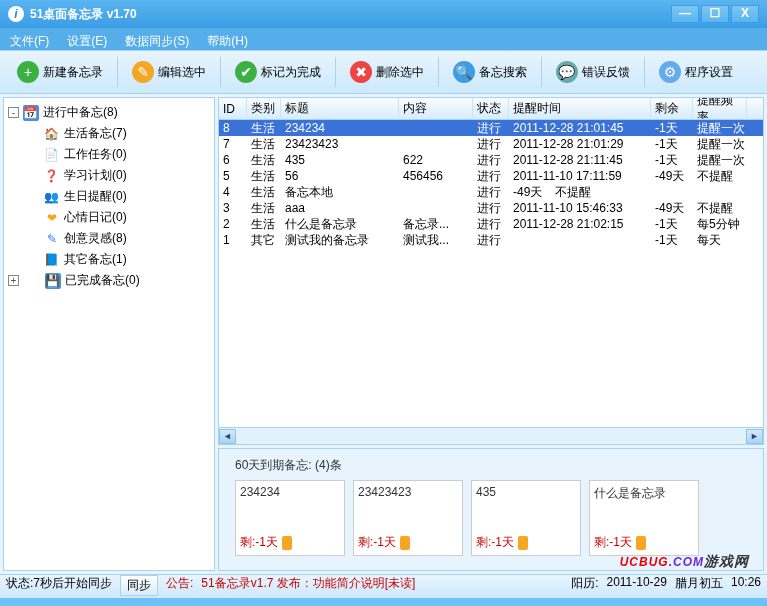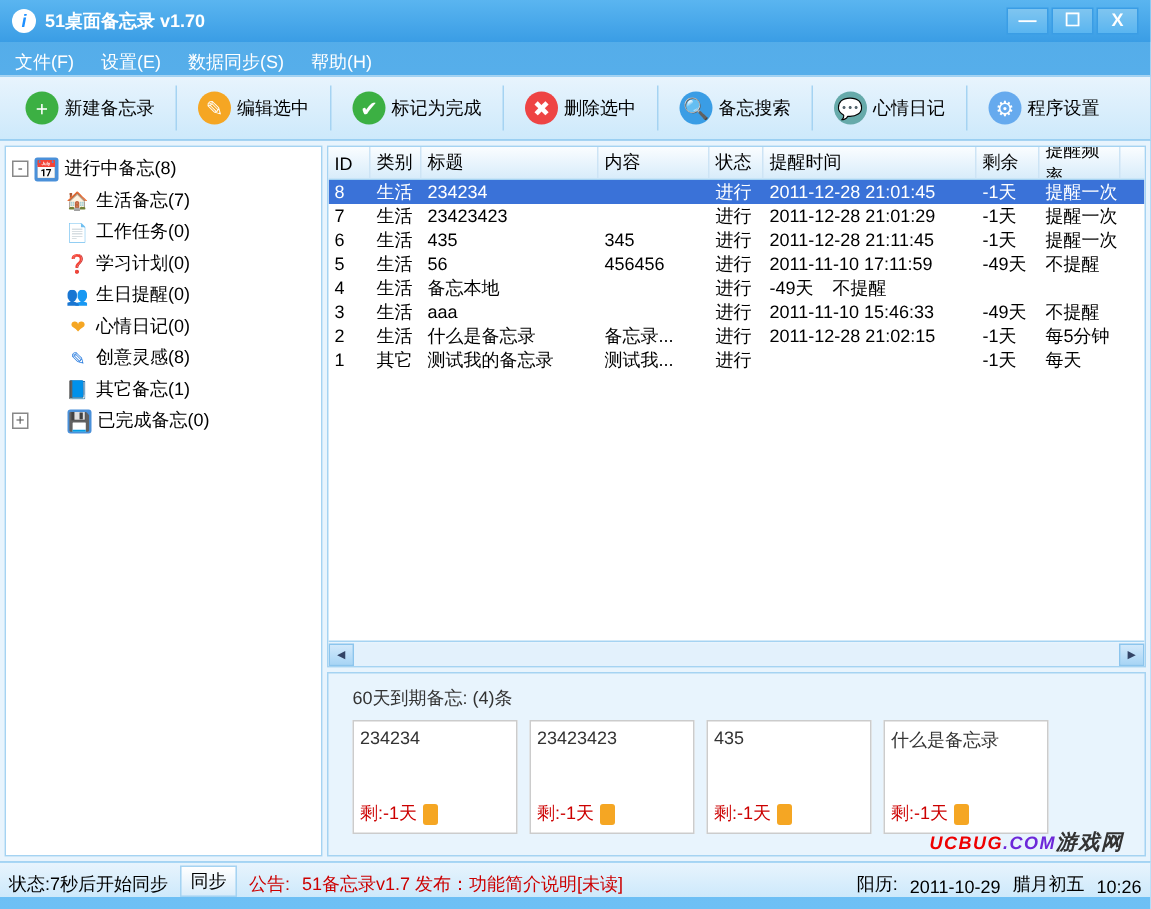--- a/index.html
+++ b/index.html
@@ -31,21 +31,21 @@
 .hscroll{height:17px;background:linear-gradient(#e8f4fd,#cde9fb);display:flex;align-items:center;border-top:1px solid #a5d3f2}
 .sbtn{width:17px;height:15px;background:linear-gradient(#d2e9fb,#a8d5f5);border:1px solid #8cc5ed;text-align:center;line-height:12px;font-size:9px;color:#346;cursor:pointer}
 .strack{flex:1;height:15px;background:#e3f1fc}
 .expirebox{background:#e8f4fd;border:1px solid #a5d3f2;padding:8px}
 .expiretitle{font-size:12px;color:#333;margin-bottom:4px;margin-left:8px}
 .cards{display:flex;gap:8px;padding:2px 8px 6px 8px}
 .card{width:110px;height:76px;background:#fff;border:1px solid #ccc;padding:4px;position:relative;display:flex;flex-direction:column;justify-content:space-between;cursor:pointer}
 .cardtop{color:#333}
 .cardbot{color:#c00;display:flex;align-items:center;gap:4px}
 .cardico{width:10px;height:14px;background:#f5a623;border-radius:2px;display:inline-block}
-.statusbar{height:24px;background:linear-gradient(#e8f4fd,#cde9fb);border-top:1px solid #a5d3f2;display:flex;align-items:flex-end;padding:0 6px;gap:8px}
+.statusbar{height:24px;background:linear-gradient(#e8f4fd,#cde9fb);border-top:1px solid #a5d3f2;display:flex;align-items:flex-start;padding:0 6px;gap:8px}
 .syncbtn{padding:1px 6px;border:1px solid #a5d3f2;background:linear-gradient(#fff,#d8ecfa);cursor:pointer}
 .notice{color:#c00}
 .watermark{position:absolute;right:18px;bottom:34px;font-size:22px;font-weight:bold;font-style:italic;letter-spacing:1px}
 .watermark .u{color:#e00}
 .watermark .c{color:#6d28d9}
 .watermark .t{color:#333;font-size:14px}
 .c-id{width:28px}.c-cat{width:34px}.c-title{width:118px}.c-content{width:74px}.c-status{width:36px}.c-time{width:142px}.c-remain{width:42px}.c-freq{width:54px}
 </style>
 </head>
 <body>
@@ -88,21 +88,21 @@
       <span>删除选中</span>
     </div>
     <div class="sep"></div>
     <div class="toolbtn">
       <span class="tbico" style="background:#3a9de5">🔍</span>
       <span>备忘搜索</span>
     </div>
     <div class="sep"></div>
     <div class="toolbtn">
       <span class="tbico" style="background:#6aa">💬</span>
-      <span>心情日记</span>
+      <span>错误反馈</span>
     </div>
     <div class="sep"></div>
     <div class="toolbtn">
       <span class="tbico" style="background:#6ae">⚙</span>
       <span>程序设置</span>
     </div>
   </div>
 
 <div class="main">
   <div class="sidebar">
@@ -179,21 +179,21 @@
             <div class="td c-content"></div>
             <div class="td c-status">进行</div>
             <div class="td c-time">2011-12-28 21:01:29</div>
             <div class="td c-remain">-1天</div>
             <div class="td c-freq">提醒一次</div>
           </div>
           <div class="tr">
             <div class="td c-id">6</div>
             <div class="td c-cat">生活</div>
             <div class="td c-title">435</div>
-            <div class="td c-content">345</div>
+            <div class="td c-content">622</div>
             <div class="td c-status">进行</div>
             <div class="td c-time">2011-12-28 21:11:45</div>
             <div class="td c-remain">-1天</div>
             <div class="td c-freq">提醒一次</div>
           </div>
           <div class="tr">
             <div class="td c-id">5</div>
             <div class="td c-cat">生活</div>
             <div class="td c-title">56</div>
             <div class="td c-content">456456</div>

